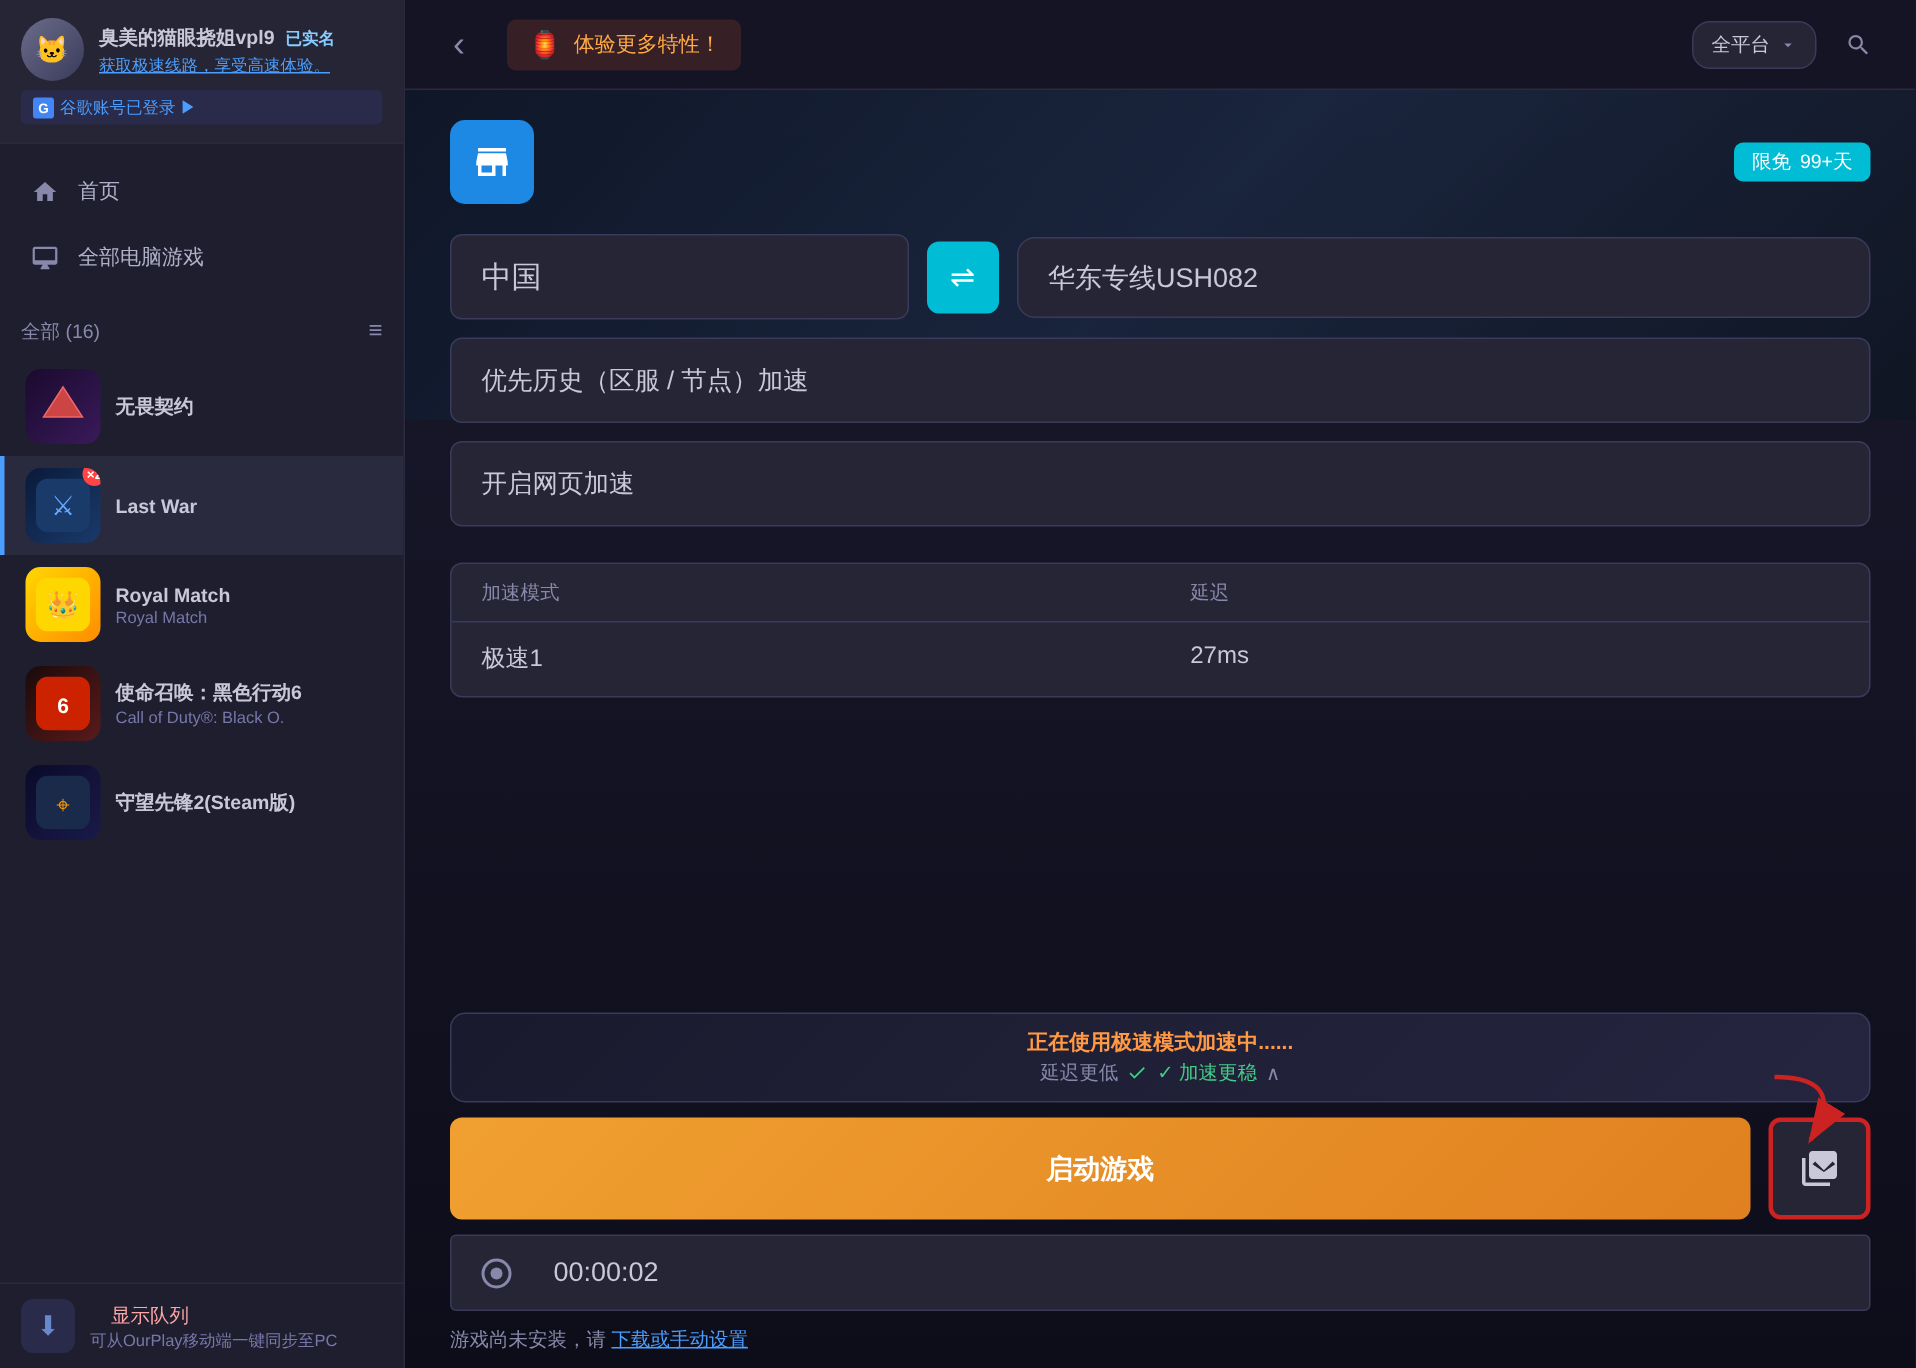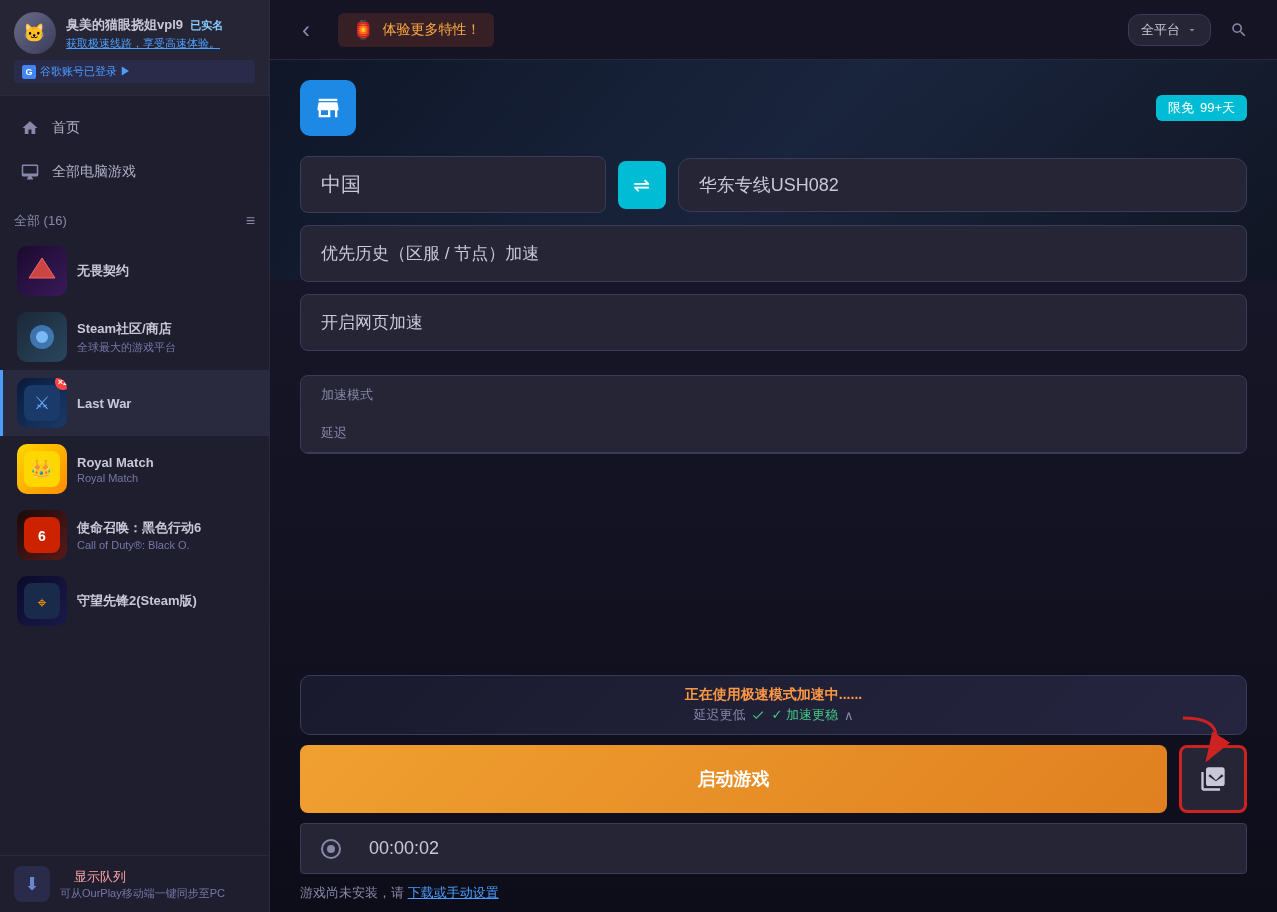--- a/index.html
+++ b/index.html
@@ -432,21 +432,21 @@
     .speed-table {
       background: #252535;
       border: 1px solid #3a3a5a;
       border-radius: 8px;
       overflow: hidden;
       margin-top: 12px;
     }
 
     .speed-table-header {
       display: grid;
-      grid-template-columns: 1fr;
+      grid-template-columns: 1fr 1fr;
       border-bottom: 1px solid #3a3a5a;
     }
 
     .speed-col-header {
       padding: 10px 20px;
       color: #8888aa;
       font-size: 13px;
     }
 
     .speed-row {
@@ -640,32 +640,20 @@
         <div class="game-icon wuhui">
           <svg width="30" height="30" viewBox="0 0 30 30">
               <polygon points="15,2 28,22 2,22" fill="#cc4444" stroke="#ee6666" stroke-width="1"></polygon>
             </svg>
         </div>
         <div class="game-text">
           <div class="game-name">无畏契约</div>
         </div>
       </div>
 
-      <div class="game-item">
-        <div class="game-icon steam">
-          <svg width="30" height="30" viewBox="0 0 30 30">
-              <circle cx="15" cy="15" r="12" fill="#4a90d9" opacity="0.7"></circle>
-              <circle cx="15" cy="15" r="6" fill="#7ab8f5"></circle>
-            </svg>
-        </div>
-        <div class="game-text">
-          <div class="game-name">Steam社区/商店</div>
-          <div class="game-sub">全球最大的游戏平台</div>
-        </div>
-      </div>
 
       <div class="game-item active">
         <div class="game-icon lastwar" style="position:relative;">
           <svg width="36" height="36" viewBox="0 0 36 36">
               <rect width="36" height="36" rx="8" fill="#1a3a6a"></rect>
               <text x="18" y="24" text-anchor="middle" font-size="18" fill="#66aaff">⚔</text>
             </svg>
           <div style="position:absolute;top:-4px;right:-4px;background:#ff4444;color:white;border-radius:50%;width:16px;height:16px;font-size:9px;display:flex;align-items:center;justify-content:center;font-weight:bold;">×2</div>
         </div>
         <div class="game-text">
@@ -778,20 +766,24 @@
       </div>
 
       <div class="feature-btn">
         <span>开启网页加速</span>
       </div>
 
       <div class="speed-table">
         <div class="speed-table-header">
           <div class="speed-col-header">加速模式</div>
           <div class="speed-col-header">延迟</div>
+        </div>
+        <div class="speed-row">
+          <div class="speed-cell">极速1</div>
+          <div class="speed-cell">27ms</div>
         </div>
       </div>
 
     </div>
 
     <div class="accel-status-area">
 
       <div class="accel-status-banner">
         <div class="accel-status-title">正在使用极速模式加速中......</div>
         <div class="accel-status-sub">

